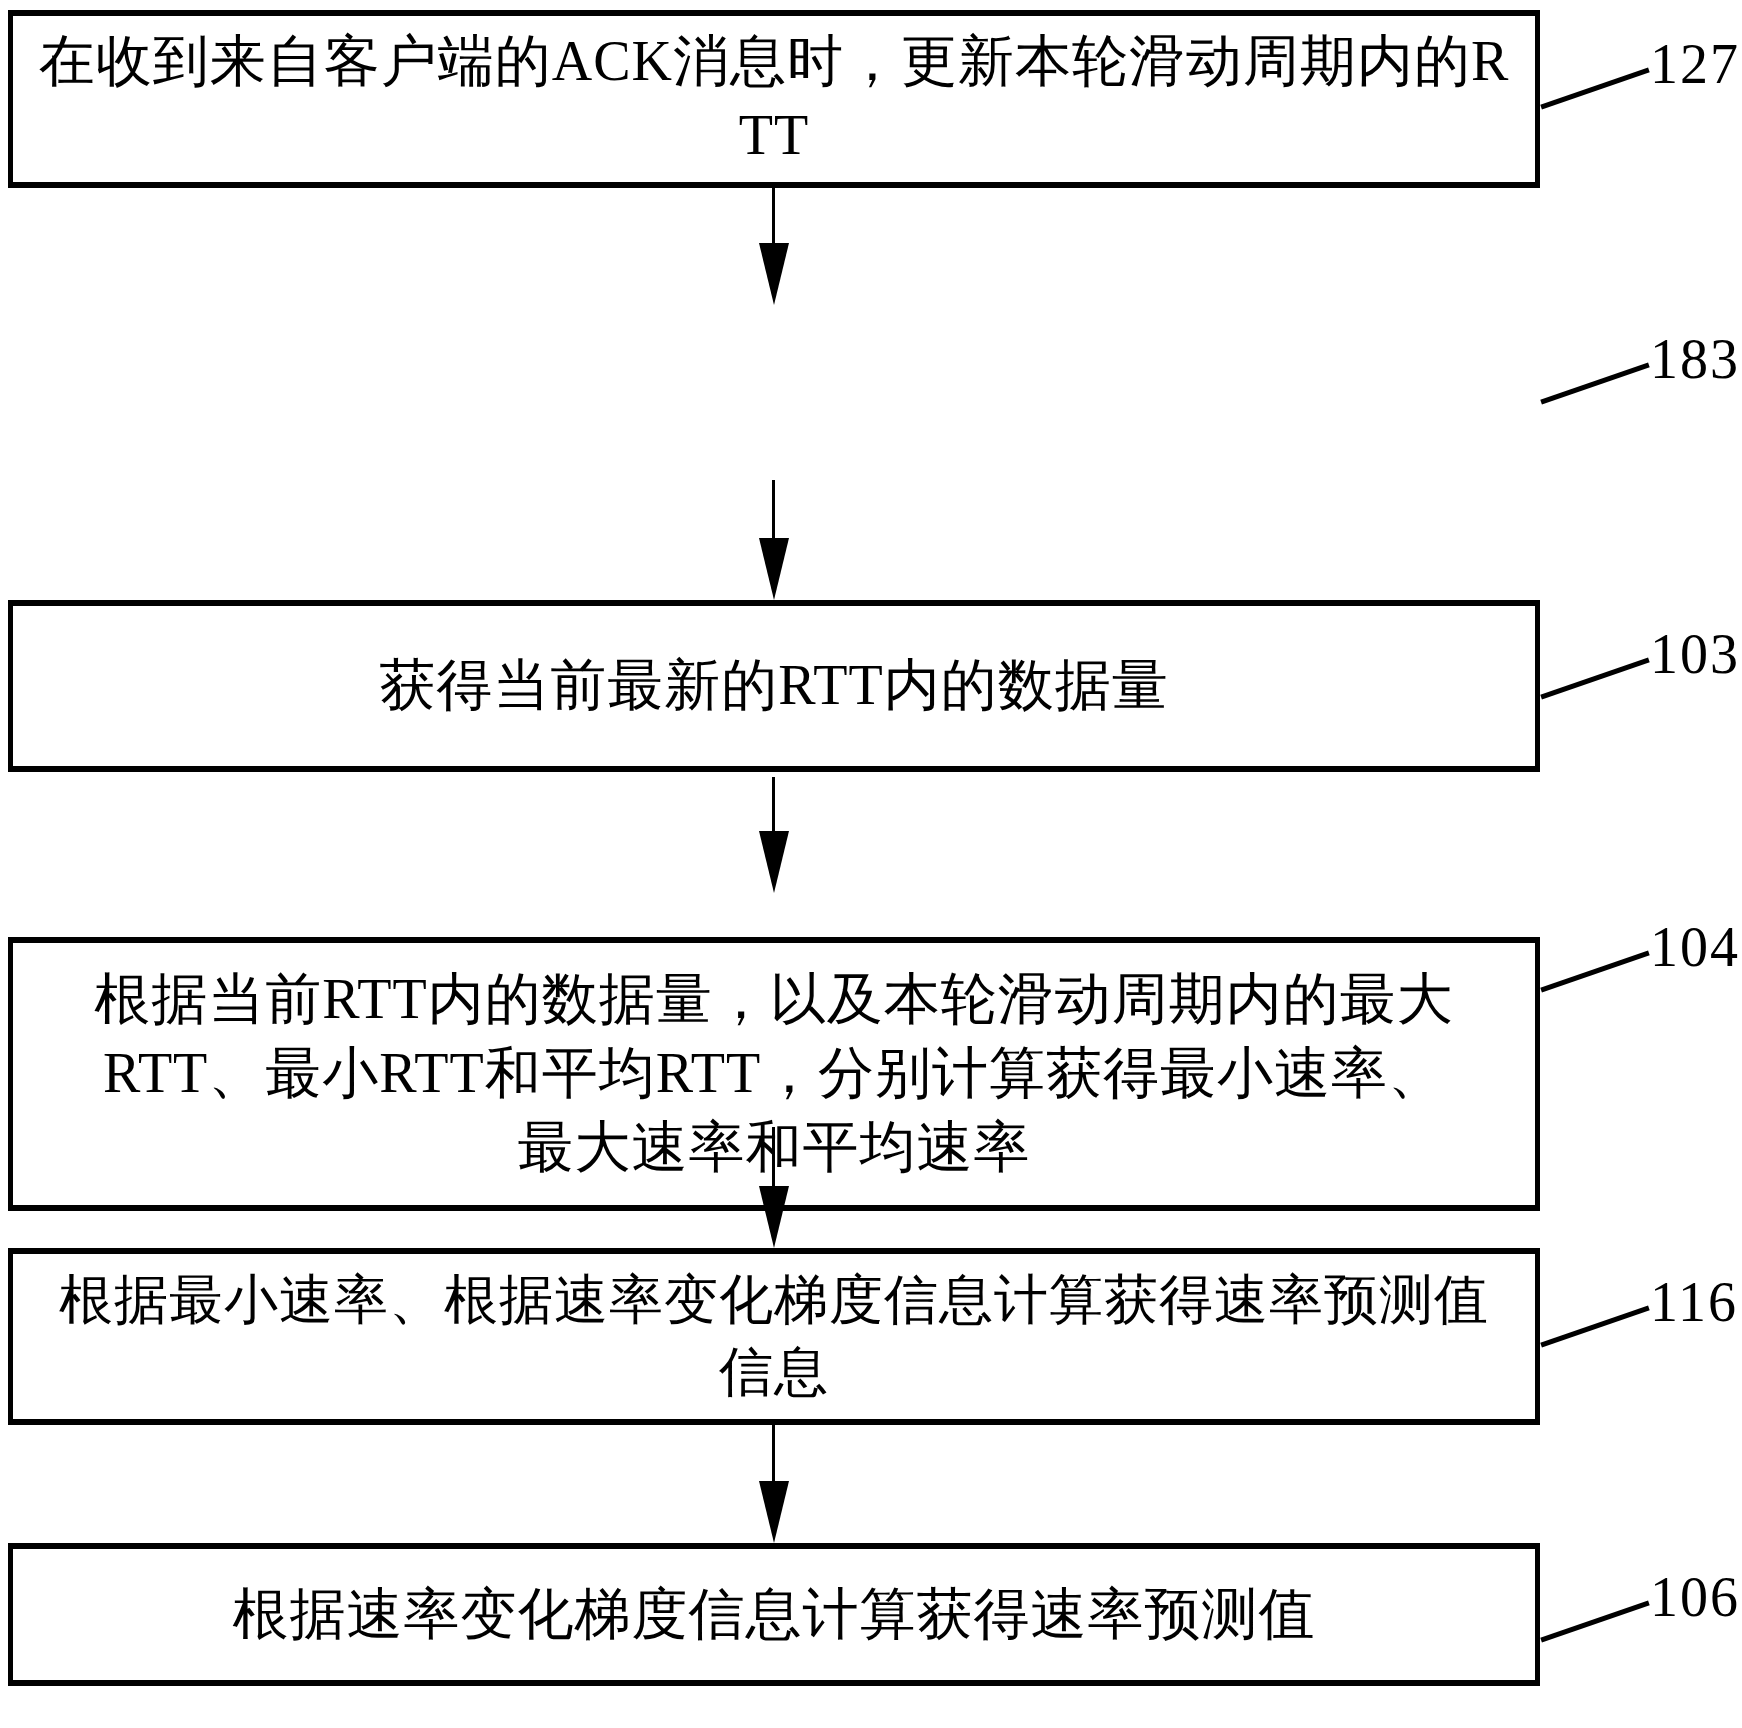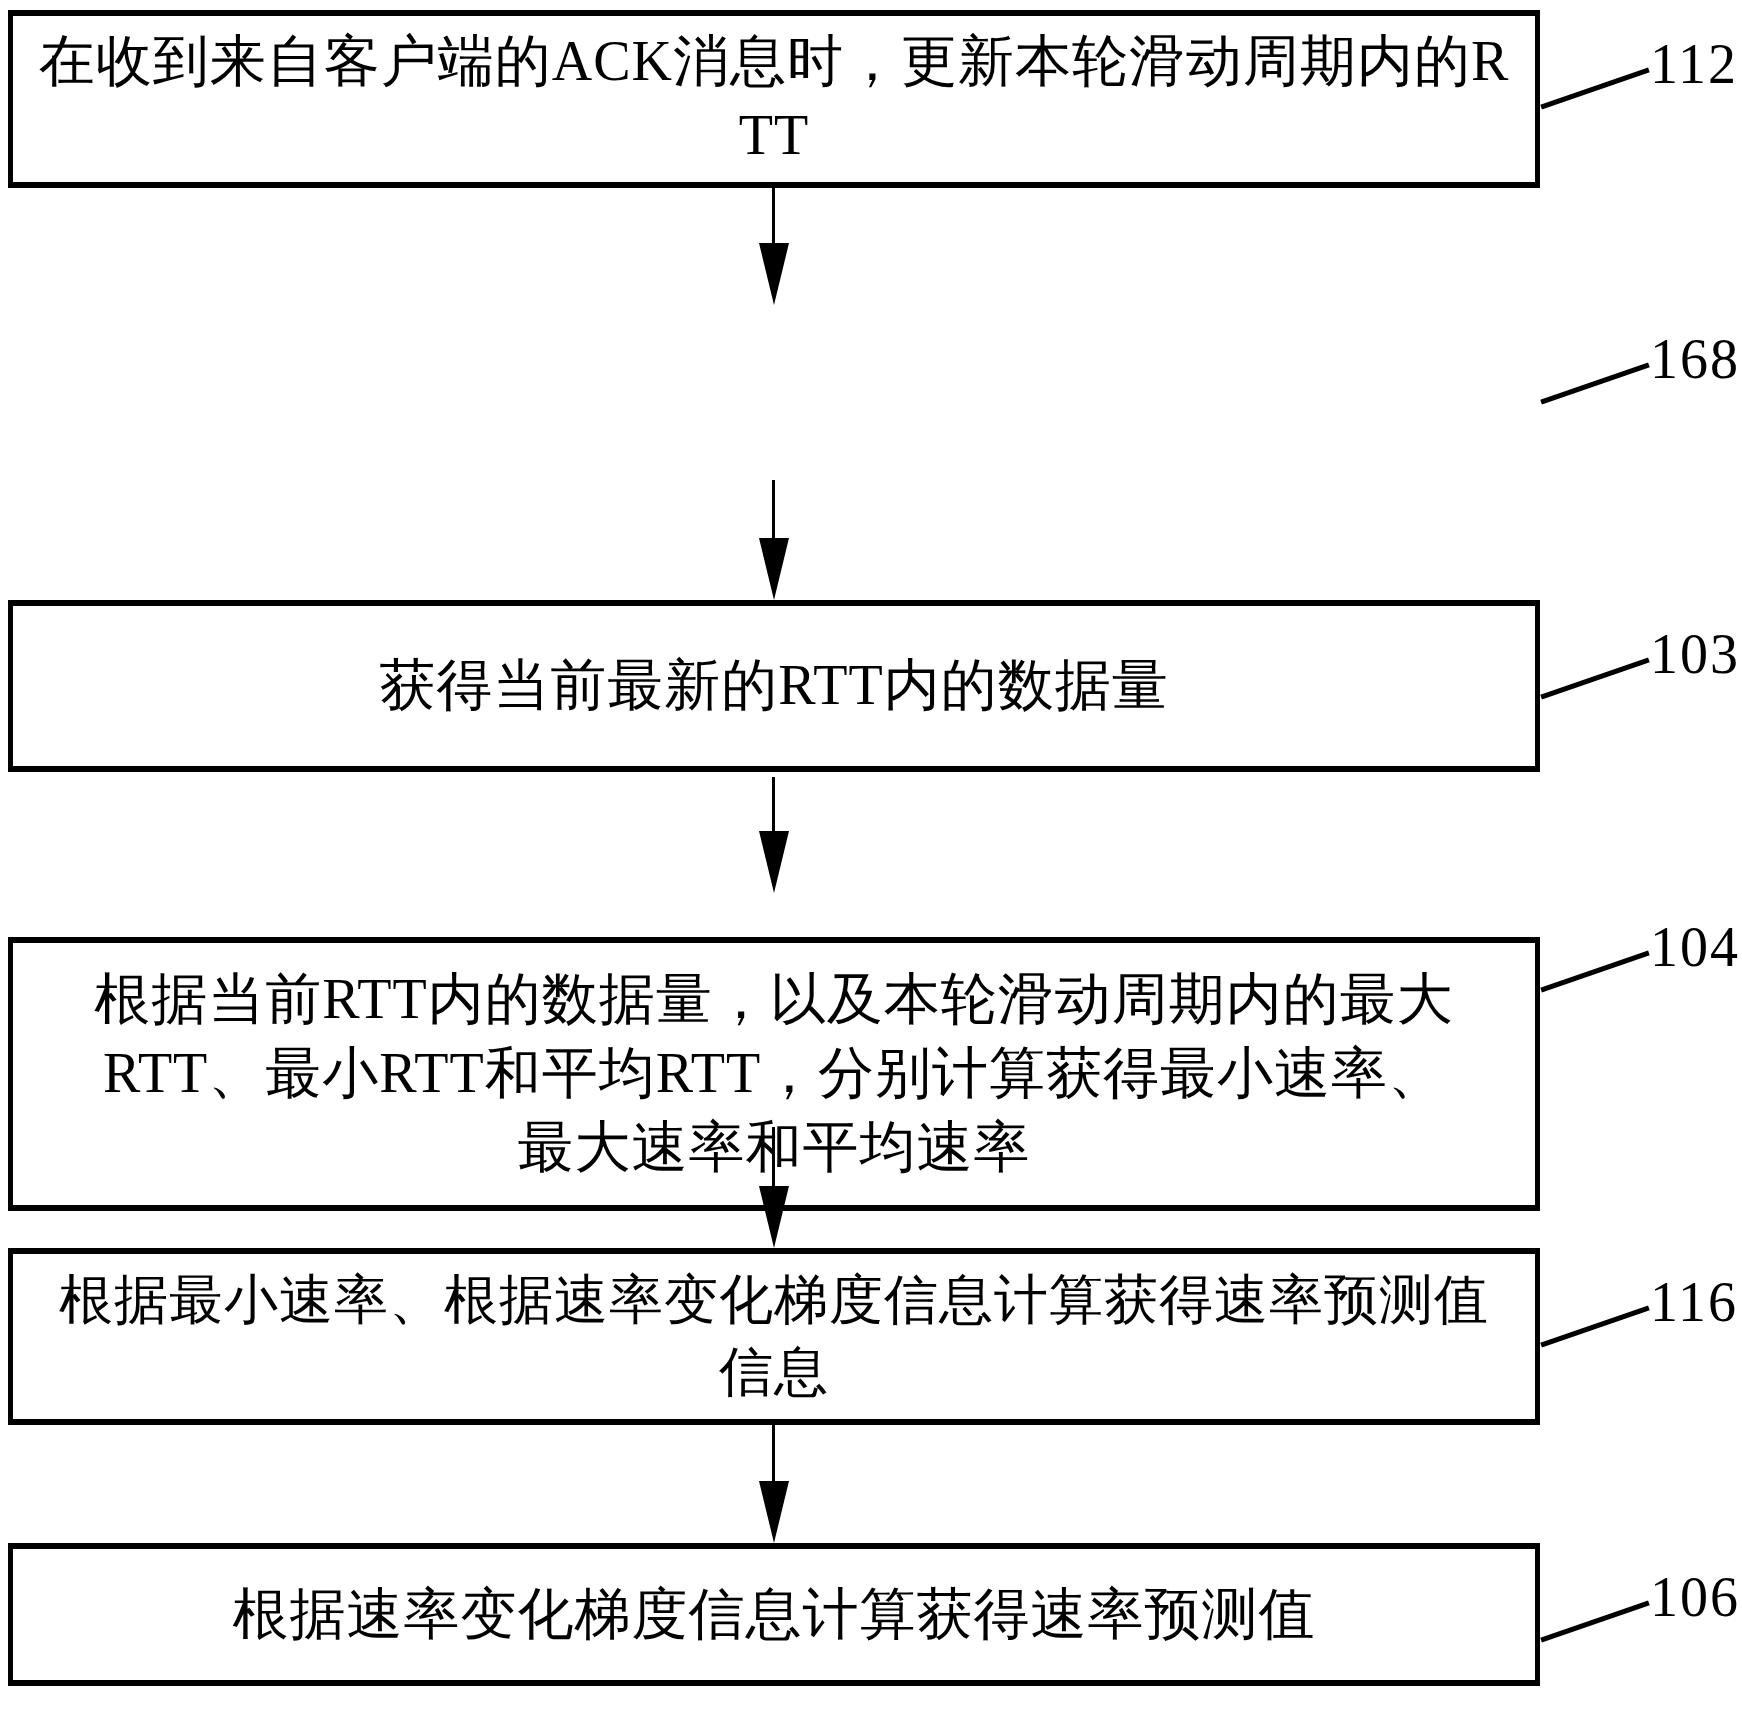--- a/index.html
+++ b/index.html
@@ -71,26 +71,26 @@
 </style>
 </head>
 <body>
 
 <div id="stage">
 
   <div class="box" style="top:10px;height:178px">
     <span class="box-text">在收到来自客户端的ACK消息时，更新本轮滑动周期内的R
 TT</span>
   </div>
-  <div class="ref" style="top:34px">112</div>
+  <div class="ref" style="top:34px">127</div>
   <div class="tick" style="top:86px;left:1538px"></div>
   <div class="vline" style="top:188px;height:55px"></div>
   <div class="ahead" style="top:243px"></div>
 
-  <div class="ref" style="top:329px">168</div>
+  <div class="ref" style="top:329px">183</div>
   <div class="tick" style="top:381px;left:1538px"></div>
   <div class="vline" style="top:480px;height:58px"></div>
   <div class="ahead" style="top:538px"></div>
 
   <div class="box" style="top:600px;height:172px">
     <span class="box-text">获得当前最新的RTT内的数据量</span>
   </div>
   <div class="ref" style="top:624px">103</div>
   <div class="tick" style="top:676px;left:1538px"></div>
   <div class="vline" style="top:777px;height:54px"></div>

